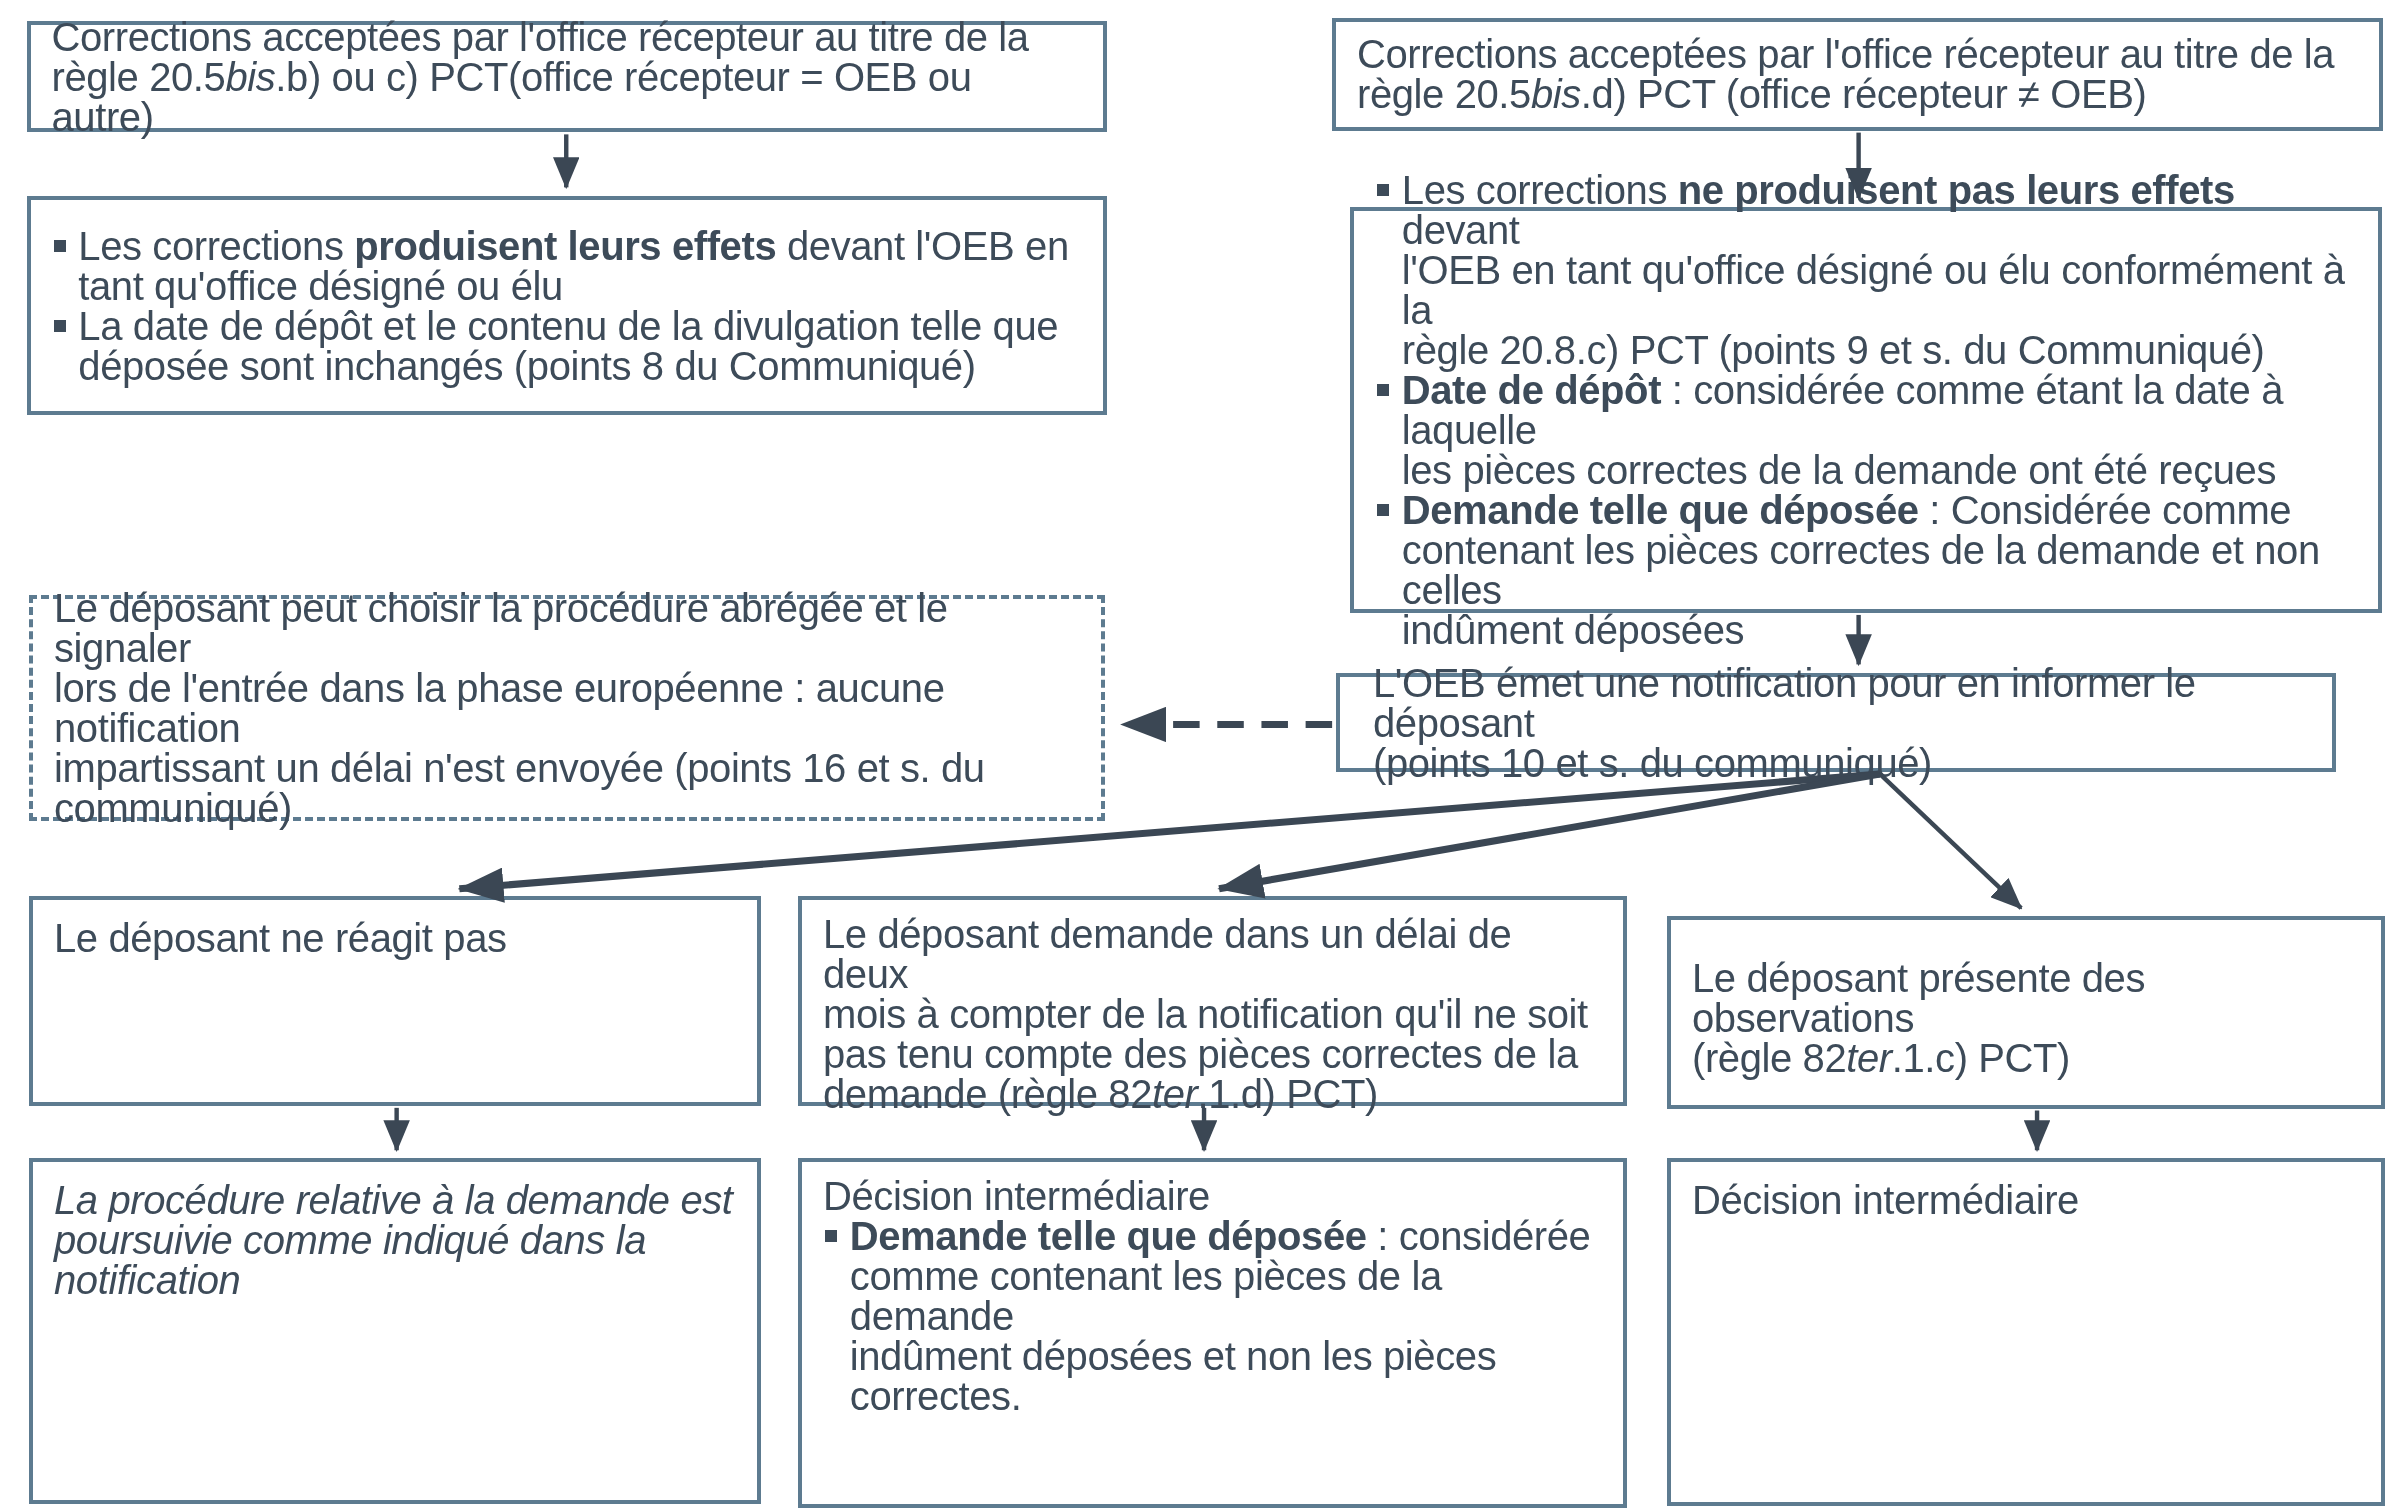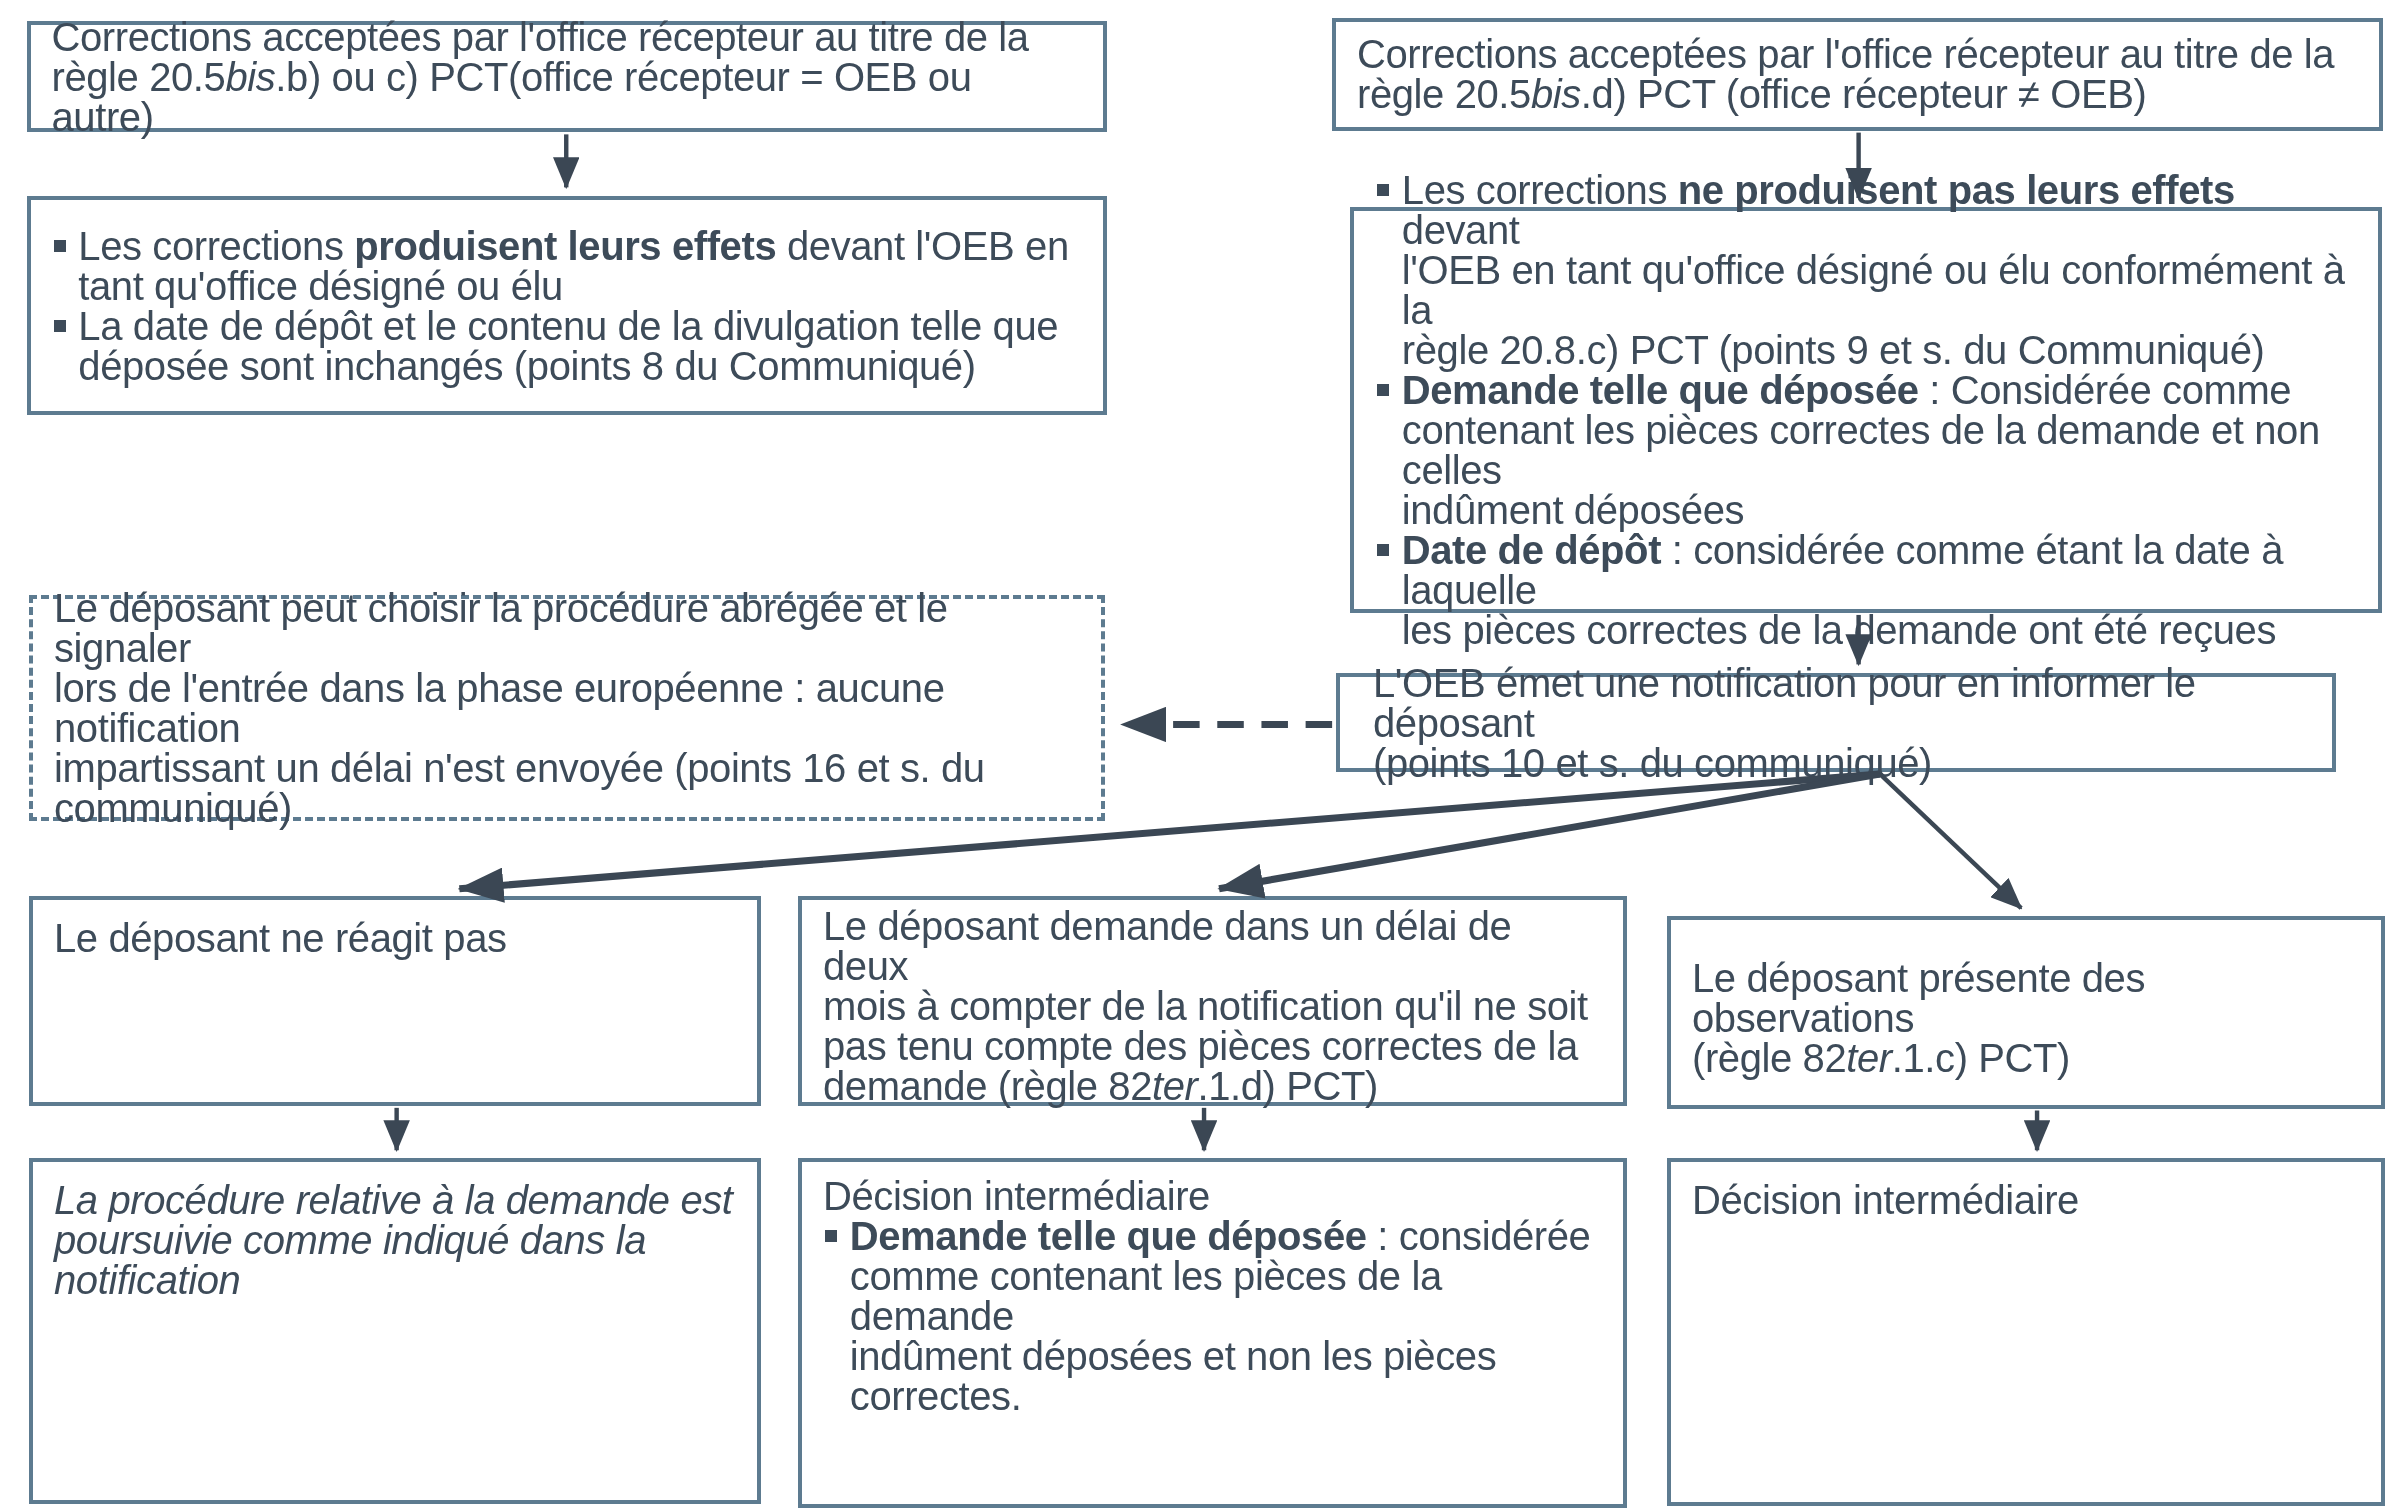--- a/index.html
+++ b/index.html
@@ -64,43 +64,43 @@
   </div>
 
   <div class="box" style="left:1350px;top:207px;width:1032px;height:406px;justify-content:center;">
     <div class="bullets">
       <div class="bullet">
         <span class="sq"></span>
         <span class="bt">Les corrections <b>ne produisent pas leurs effets</b> devant<br>l'OEB en tant qu'office désigné ou élu conformément à la<br>règle 20.8.c) PCT (points 9 et s. du Communiqué)</span>
       </div>
       <div class="bullet">
         <span class="sq"></span>
-        <span class="bt"><b>Demande telle que déposée</b> : Considérée comme<br>contenant les pièces correctes de la demande et non celles<br>indûment déposées</span>
+        <span class="bt"><b>Date de dépôt</b> : considérée comme étant la date à laquelle<br>les pièces correctes de la demande ont été reçues</span>
       </div>
       <div class="bullet">
         <span class="sq"></span>
-        <span class="bt"><b>Date de dépôt</b> : considérée comme étant la date à laquelle<br>les pièces correctes de la demande ont été reçues</span>
+        <span class="bt"><b>Demande telle que déposée</b> : Considérée comme<br>contenant les pièces correctes de la demande et non celles<br>indûment déposées</span>
       </div>
     </div>
   </div>
 
   <div class="box dashed" style="left:29px;top:595px;width:1076px;height:226px;justify-content:center;">
     <div class="txt">Le déposant peut choisir la procédure abrégée et le signaler<br>lors de l'entrée dans la phase européenne : aucune notification<br>impartissant un délai n'est envoyée (points 16 et s. du<br>communiqué)</div>
   </div>
 
   <div class="box vcenter" style="left:1336px;top:673px;width:1000px;height:99px;padding-left:12px;">
     <div class="txt">L'OEB émet une notification pour en informer le déposant<br>(points 10 et s. du communiqué)</div>
   </div>
 
   <div class="box" style="left:29px;top:896px;width:732px;height:210px;">
     <div class="txt pad-top">Le déposant ne réagit pas</div>
   </div>
 
   <div class="box" style="left:798px;top:896px;width:829px;height:210px;">
-    <div class="txt" style="padding-top:6px;">Le déposant demande dans un délai de deux<br>mois à compter de la notification qu'il ne soit<br>pas tenu compte des pièces correctes de la<br>demande (règle 82<i>ter</i>.1.d) PCT)</div>
+    <div class="txt" style="padding-top:14px;">Le déposant demande dans un délai de deux<br>mois à compter de la notification qu'il ne soit<br>pas tenu compte des pièces correctes de la<br>demande (règle 82<i>ter</i>.1.d) PCT)</div>
   </div>
 
   <div class="box" style="left:1667px;top:916px;width:718px;height:193px;">
     <div class="txt" style="padding-top:38px;">Le déposant présente des observations<br>(règle 82<i>ter</i>.1.c) PCT)</div>
   </div>
 
   <div class="box" style="left:29px;top:1158px;width:732px;height:346px;font-style:italic;">
     <div class="txt pad-top">La procédure relative à la demande est<br>poursuivie comme indiqué dans la<br>notification</div>
   </div>
 

